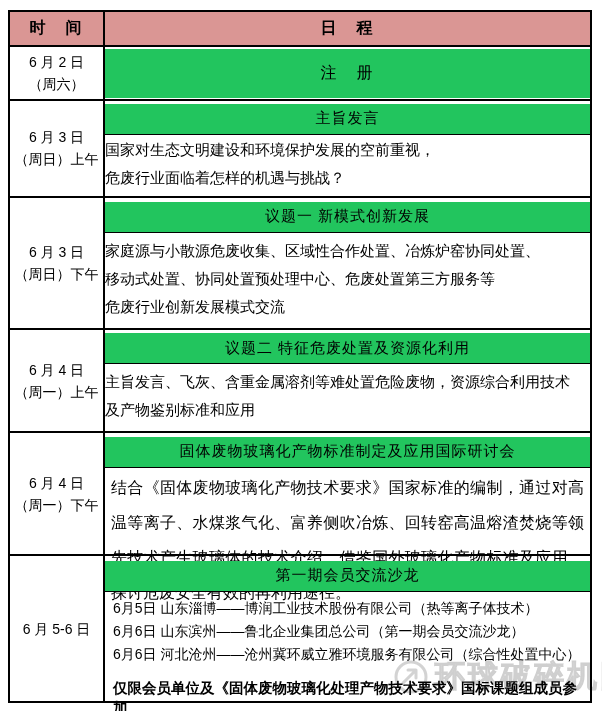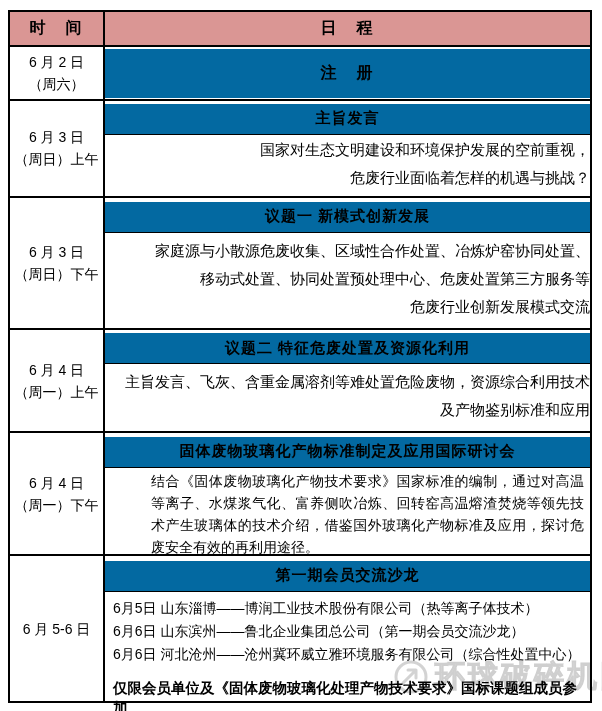--- a/index.html
+++ b/index.html
@@ -46,58 +46,57 @@
     margin-left: 22px;
   }
   td.sched-cell { vertical-align: top; }
   .cellwrap {
     display: flex;
     flex-direction: column;
     width: 100%;
     height: 100%;
   }
   .sec-title {
-    background: #0369a1;
+    background: #22c55e;
     border-bottom: 1px solid #000;
     height: 30px;
     flex: 0 0 30px;
     display: flex;
     align-items: center;
     justify-content: center;
     font-size: 15px;
-    font-weight: bold;
+    font-weight: normal;
     letter-spacing: 1px;
   }
   .sec-title.fill {
     flex: 1 1 auto;
     height: auto;
     border-bottom: none;
     font-size: 16px;
     letter-spacing: 2px;
   }
   .sec-content {
     flex: 1 1 auto;
     display: flex;
     flex-direction: column;
     justify-content: center;
   }
-  .sec-content.center { text-align: right; }
+  .sec-content.center { text-align: left; }
   .sec-content .cline {
     font-size: 15px;
     line-height: 28px;
   }
   .sec-content.para {
     justify-content: center;
     padding: 2px 6px;
   }
   .sec-content.para .ptext {
-    font-size: 14px;
-    line-height: 22px;
+    font-size: 16px;
+    line-height: 35px;
     text-align: justify;
-    margin-left: 40px;
   }
   .sec-content.left-single {
     justify-content: center;
     padding: 0 8px;
   }
   .sec-content.left-single .ptext {
     font-size: 15px;
     line-height: 22px;
     text-align: left;
   }

